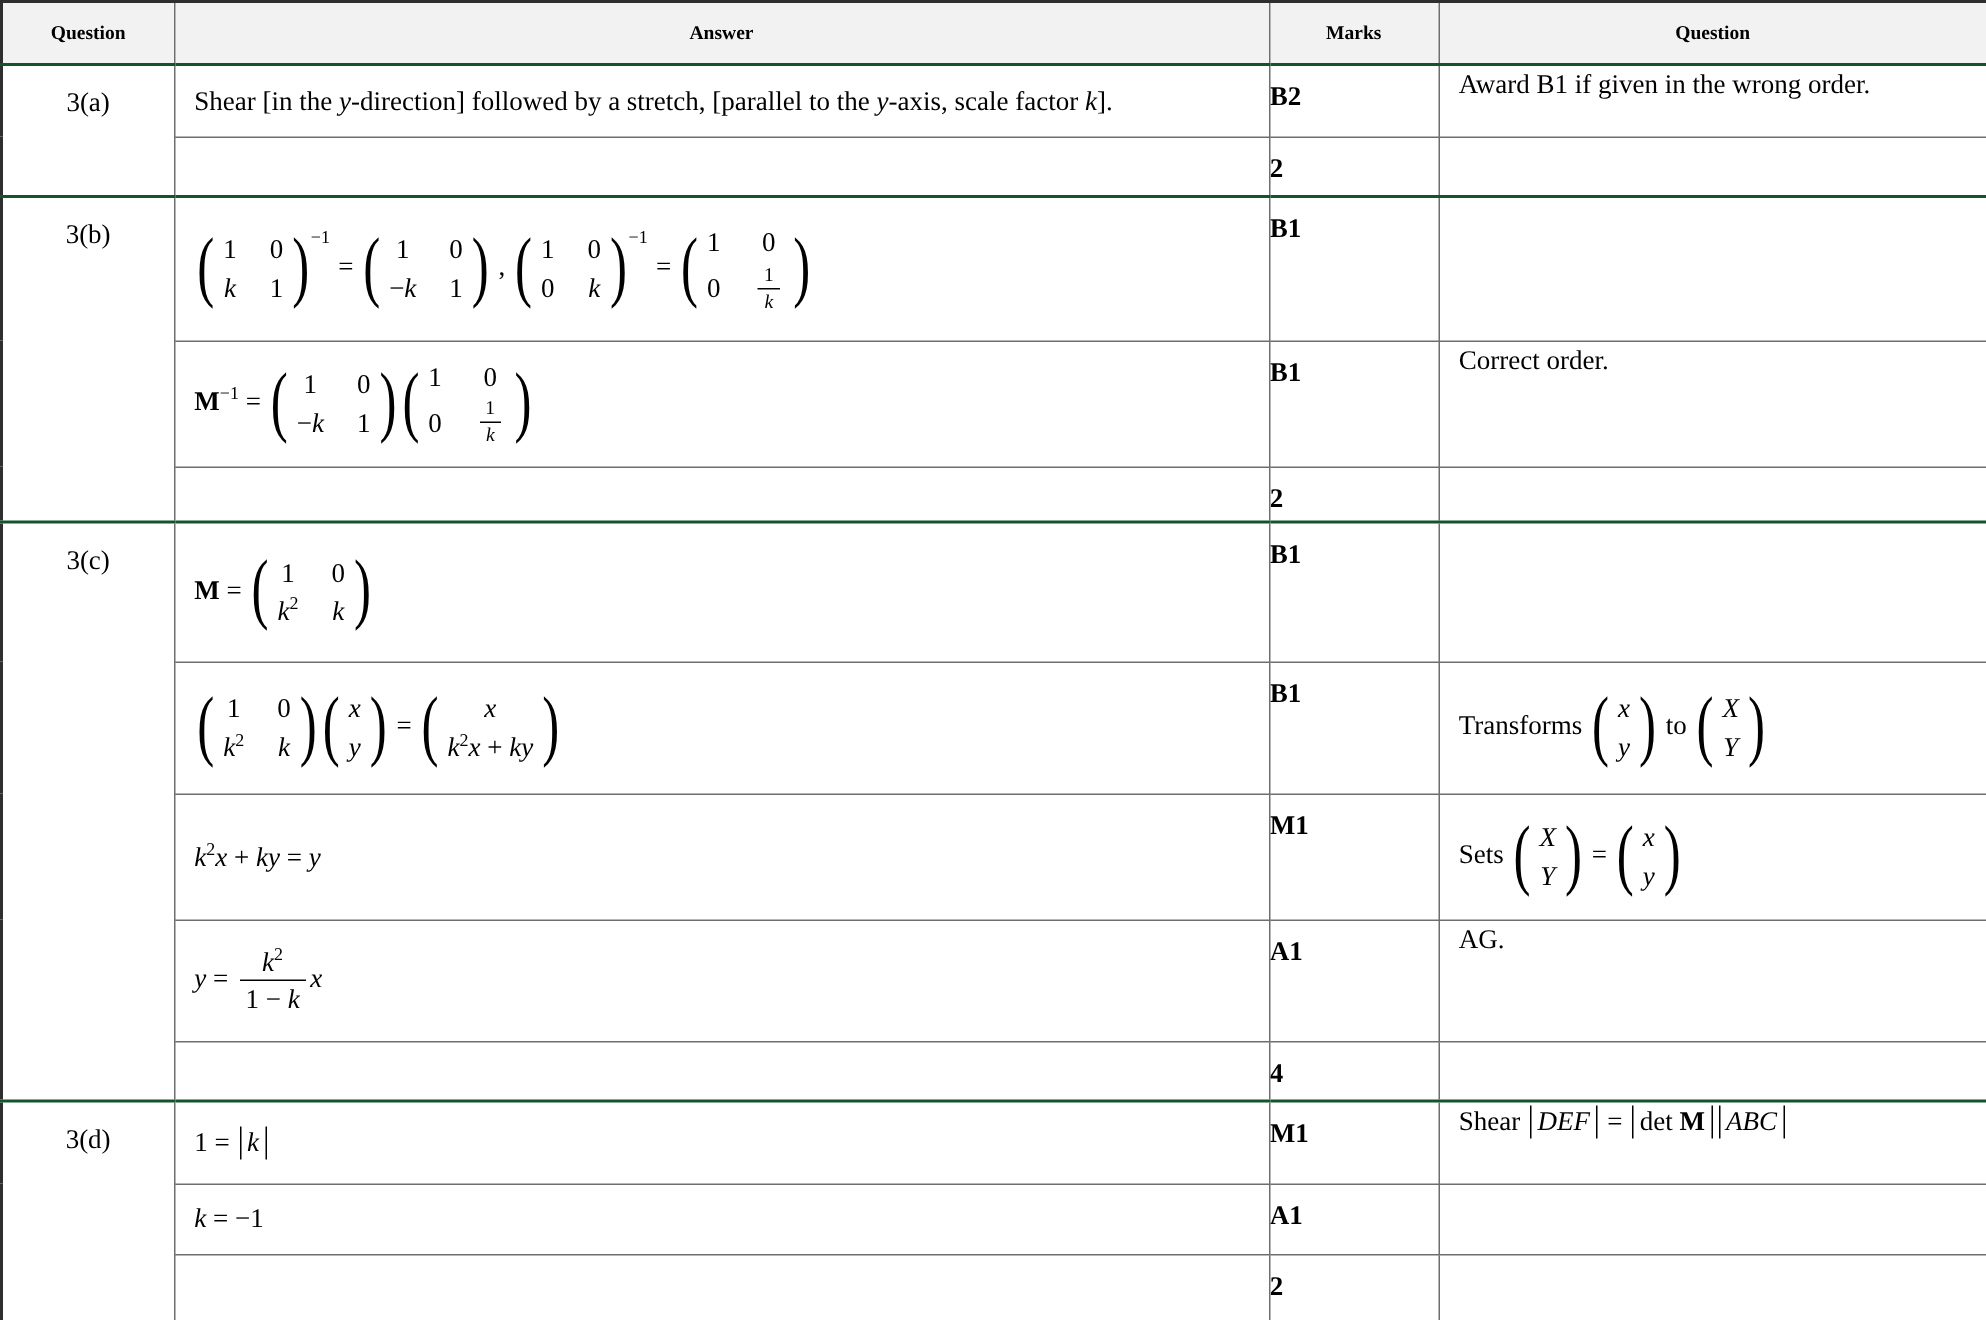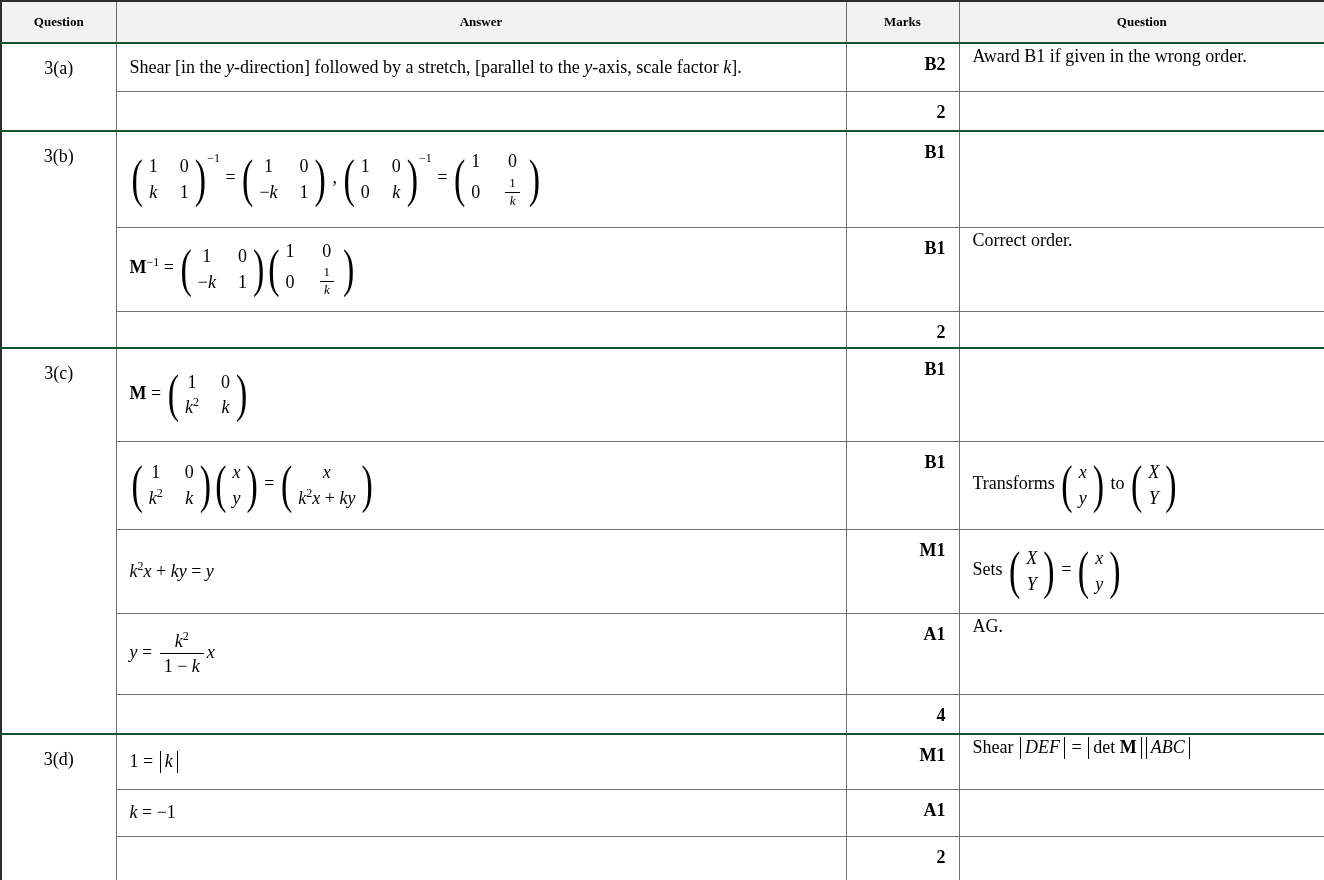--- a/index.html
+++ b/index.html
@@ -33,21 +33,21 @@
   }
   td.acell {
     vertical-align: middle;
     padding: 4px 8px 4px 13px;
     font-size: 18px;
     white-space: nowrap;
     margin-top: 40px;
   }
   td.mcell {
     vertical-align: top;
-    text-align: right;
+    text-align: left;
     padding: 10px 13px 0 0;
     font-size: 18px;
     font-weight: bold;
   }
   td.gcell {
     vertical-align: top;
     padding: 2px 6px 4px 13px;
     font-size: 18px;
     white-space: nowrap;
   }

